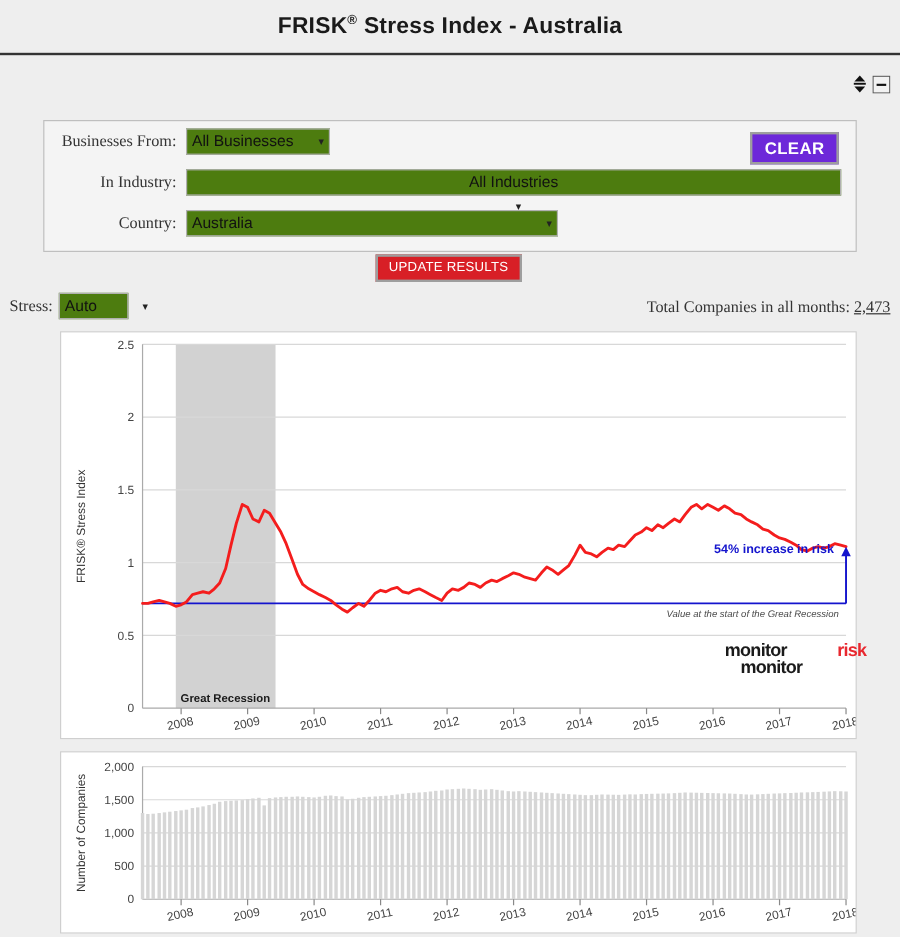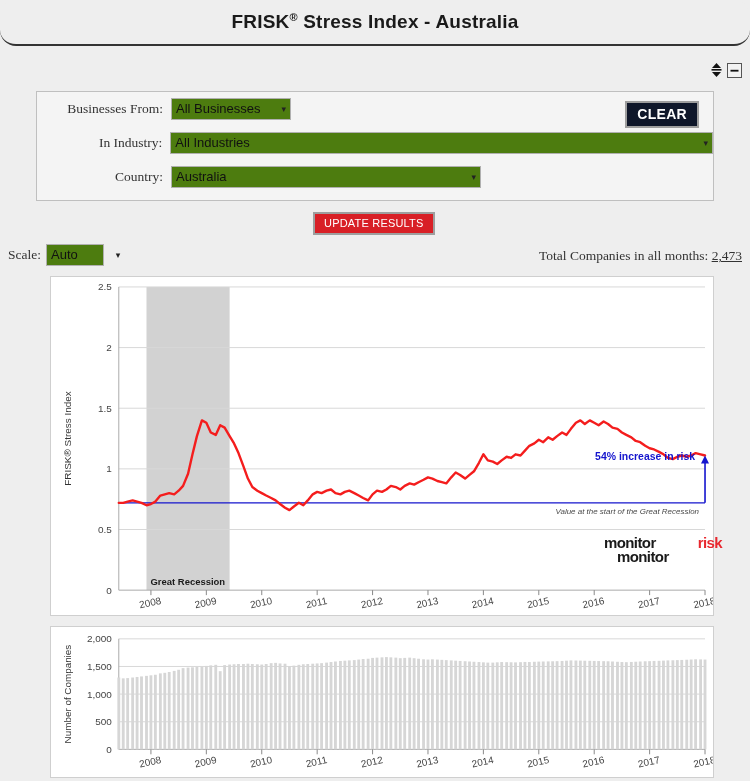--- a/index.html
+++ b/index.html
@@ -10,43 +10,41 @@
     font-family: "Liberation Serif", serif;
     overflow: hidden;
   }
 
   
   .page-header {
     height: 46px;
     display: flex; align-items: center; justify-content: center;
     background: #eeeeee;
     border-bottom: 2px solid #333333;
-    border-radius: 16px;
   }
   .page-title {
     font-family: "Liberation Sans", sans-serif;
     font-size: 19px; font-weight: bold; color: #1a1a1a;
     letter-spacing: .2px;
   }
   .page-title sup { font-size: 11px; vertical-align: super; }
 
   
   .win-icons {
     position: absolute; top: 62px; right: 8px;
     display: flex; align-items: center; gap: 4px;
   }
   .icon-btn { cursor: pointer; line-height: 0; }
 
   
   .filter-panel {
-    position: absolute; top: 91px; left: 36px;
+    position: absolute; top: 100px; left: 36px;
     width: 678px; height: 110px;
     background: #f4f4f4;
     border: 1px solid #bfbfbf;
-    padding-left: 16px;
   }
   .filter-row {
     display: flex; align-items: center;
     height: 34px; padding-left: 6px;
   }
   .filter-label {
     width: 112px; text-align: right; padding-right: 8px;
     font-size: 13.5px; color: #333333;
     font-family: "Liberation Serif", serif;
   }
@@ -55,26 +53,26 @@
     font-size: 13px; color: #111111;
     background: #4d7c0f;
     border: 1px solid #b0b0b0;
     height: 22px; line-height: 20px;
     padding: 0 4px;
     display: flex; align-items: center; justify-content: space-between;
     cursor: pointer;
   }
   .sel .caret { font-size: 9px; padding-left: 8px; color: #222; }
   .sel-businesses { width: 120px; }
-  .sel-industry   { width: 546px; }
+  .sel-industry   { width: 546px; flex-direction: column; }
   .sel-country    { width: 310px; gap: 47px; }
 
   .clear-btn {
     position: absolute; top: 9px; right: 14px;
-    background: #0f172a;
+    background: #6d28d9;
     border: 2px solid #9e9e9e;
     color: #ffffff;
     font-family: "Liberation Sans", sans-serif;
     font-size: 14px; font-weight: bold;
     letter-spacing: .3px;
     padding: 3px 10px 4px;
     cursor: pointer;
   }
 
   
@@ -205,21 +203,21 @@
       <span class="caret">▾</span>
     </div>
   </div>
 
   <div class="clear-btn">CLEAR</div>
 </div>
 
 <div class="update-btn">UPDATE RESULTS</div>
 
 <div class="scale-row">
-  <span class="scale-label">Scale:</span>
+  <span class="scale-label">Stress:</span>
   <span class="sel sel-scale">
     <span>Auto</span>
     <span class="caret">▾</span>
   </span>
 </div>
 
 <div class="total-companies">
   <span>Total Companies in all months:</span>
   <span class="val">2,473</span>
 </div>

